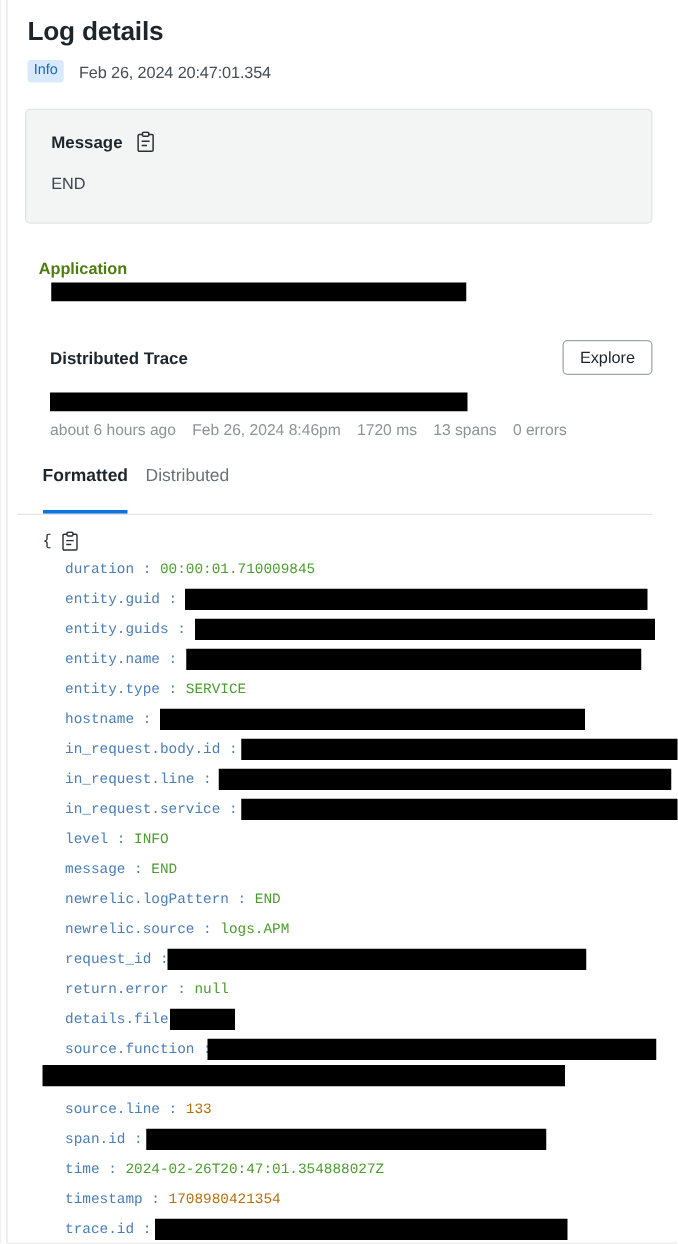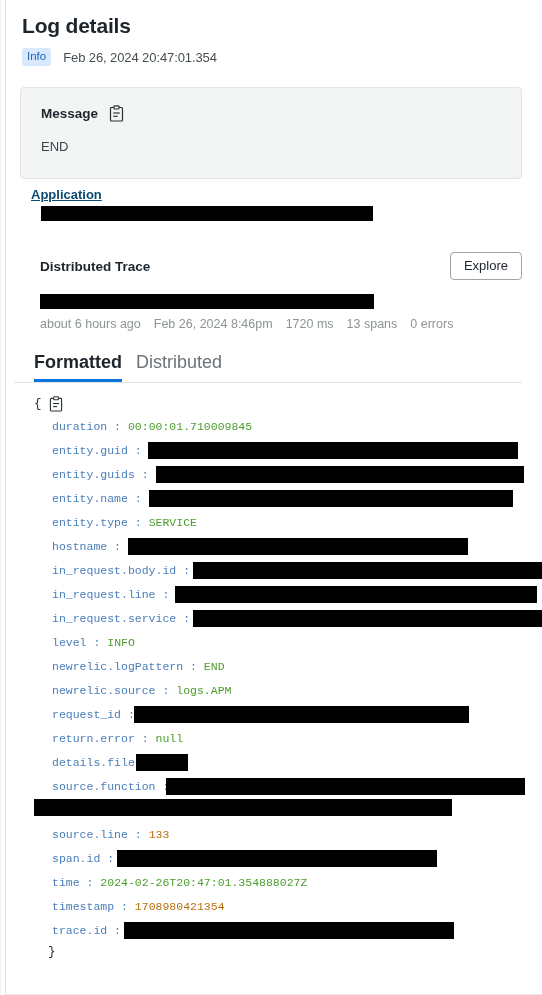--- a/index.html
+++ b/index.html
@@ -92,24 +92,23 @@
   .message-body {
     margin-top: 17px;
     font-size: 13px;
     color: #3a444b;
   }
 
   
   .section-label {
     font-size: 13px;
     font-weight: 700;
-    color: #0c4a6e;
-    margin-top: 8px;
+    color: #4d7c0f;
+    margin-top: 28px;
     margin-left: 11px;
-    text-decoration: underline;
   }
   .app-link-wrap {
     position: relative;
     margin-top: 4px;
     margin-left: 1px;
     height: 20px;
   }
   .link-text {
     position: absolute;
     left: 10px; top: 1px;
@@ -166,22 +165,22 @@
 
   
   .tabs {
     display: flex;
     gap: 14px;
     margin-top: 21px;
     margin-left: 14px;
     position: relative;
   }
   .tab {
-    font-size: 18px;
-    padding-bottom: 9px;
+    font-size: 14px;
+    padding-bottom: 23px;
     cursor: pointer;
     color: #6b7378;
   }
   .tab.active {
     font-weight: 700;
     color: #1d252c;
     box-shadow: inset 0 -3px 0 0 #0c74df;
   }
   .tabs-rule {
     position: absolute;
@@ -324,20 +323,21 @@
         <div class="json-row"><span class="k">duration</span><span class="sep"> : </span><span class="v-str">00:00:01.710009845</span></div>
         <div class="json-row"><span class="k">entity.guid</span><span class="sep"> : </span><span class="row-redact" style="left: 114px; width: 370px;"></span></div>
         <div class="json-row"><span class="k">entity.guids</span><span class="sep"> : </span><span class="row-redact" style="left: 122px; width: 368px;"></span></div>
         <div class="json-row"><span class="k">entity.name</span><span class="sep"> : </span><span class="row-redact" style="left: 115px; width: 364px;"></span></div>
         <div class="json-row"><span class="k">entity.type</span><span class="sep"> : </span><span class="v-str">SERVICE</span></div>
         <div class="json-row"><span class="k">hostname</span><span class="sep"> : </span><span class="row-redact" style="left: 94px; width: 340px;"></span></div>
         <div class="json-row"><span class="k">in_request.body.id</span><span class="sep"> : </span><span class="row-redact" style="left: 159px; width: 368px;"></span></div>
         <div class="json-row"><span class="k">in_request.line</span><span class="sep"> : </span><span class="row-redact" style="left: 141px; width: 362px;"></span></div>
         <div class="json-row"><span class="k">in_request.service</span><span class="sep"> : </span><span class="row-redact" style="left: 159px; width: 367px;"></span></div>
         <div class="json-row"><span class="k">level</span><span class="sep"> : </span><span class="v-str">INFO</span></div>
+        <div class="json-row"><span class="k">message</span><span class="sep"> : </span><span class="v-str">END</span></div>
         <div class="json-row"><span class="k">newrelic.logPattern</span><span class="sep"> : </span><span class="v-str">END</span></div>
         <div class="json-row"><span class="k">newrelic.source</span><span class="sep"> : </span><span class="v-str">logs.APM</span></div>
         <div class="json-row"><span class="k">request_id</span><span class="sep"> : </span><span class="row-redact" style="left: 100px; width: 335px;"></span></div>
         <div class="json-row"><span class="k">return.error</span><span class="sep"> : </span><span class="v-null">null</span></div>
         <div class="json-row"><span class="k">details.file</span><span class="sep"> : </span><span class="row-redact" style="left: 102px; width: 52px;"></span></div>
         <div class="json-row tall"><span class="k">source.function</span><span class="sep"> : </span><span class="row-redact" style="left: 132px; width: 359px;"></span><span class="row-redact l2" style="width: 418px;"></span></div>
         <div class="json-row"><span class="k">source.line</span><span class="sep"> : </span><span class="v-num">133</span></div>
         <div class="json-row"><span class="k">span.id</span><span class="sep"> : </span><span class="row-redact" style="left: 83px; width: 320px;"></span></div>
         <div class="json-row"><span class="k">time</span><span class="sep"> : </span><span class="v-str">2024-02-26T20:47:01.354888027Z</span></div>
         <div class="json-row"><span class="k">timestamp</span><span class="sep"> : </span><span class="v-num">1708980421354</span></div>

